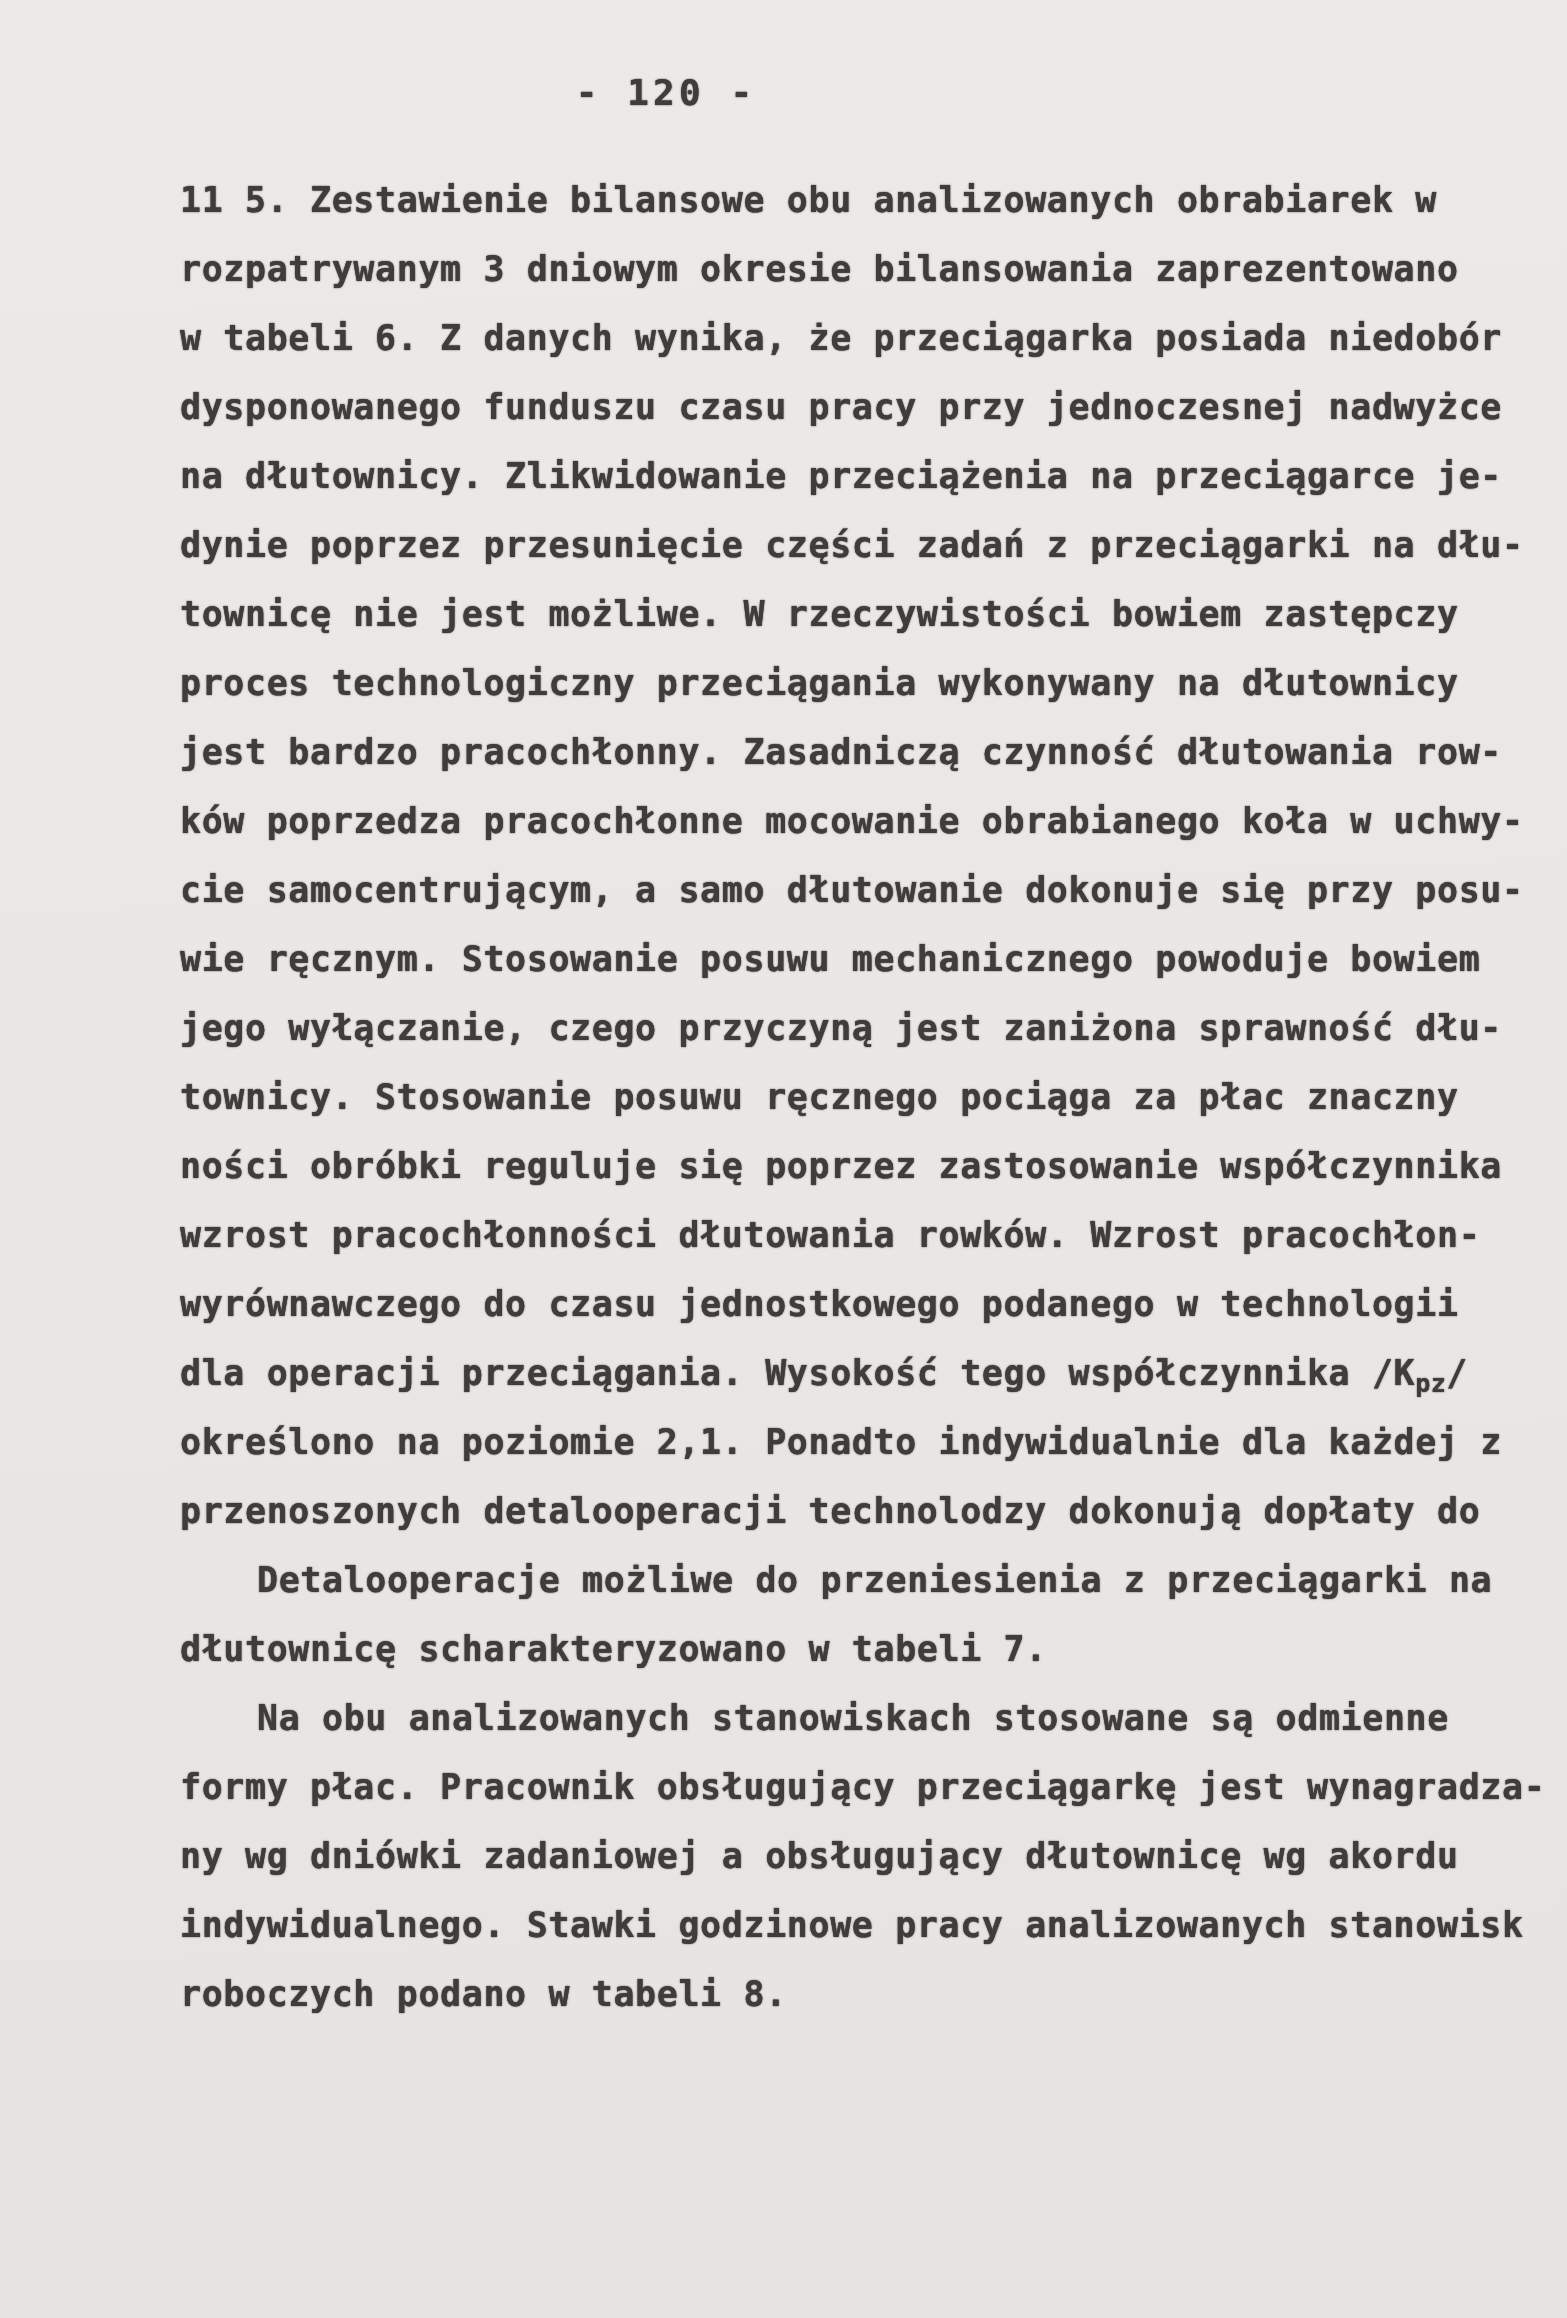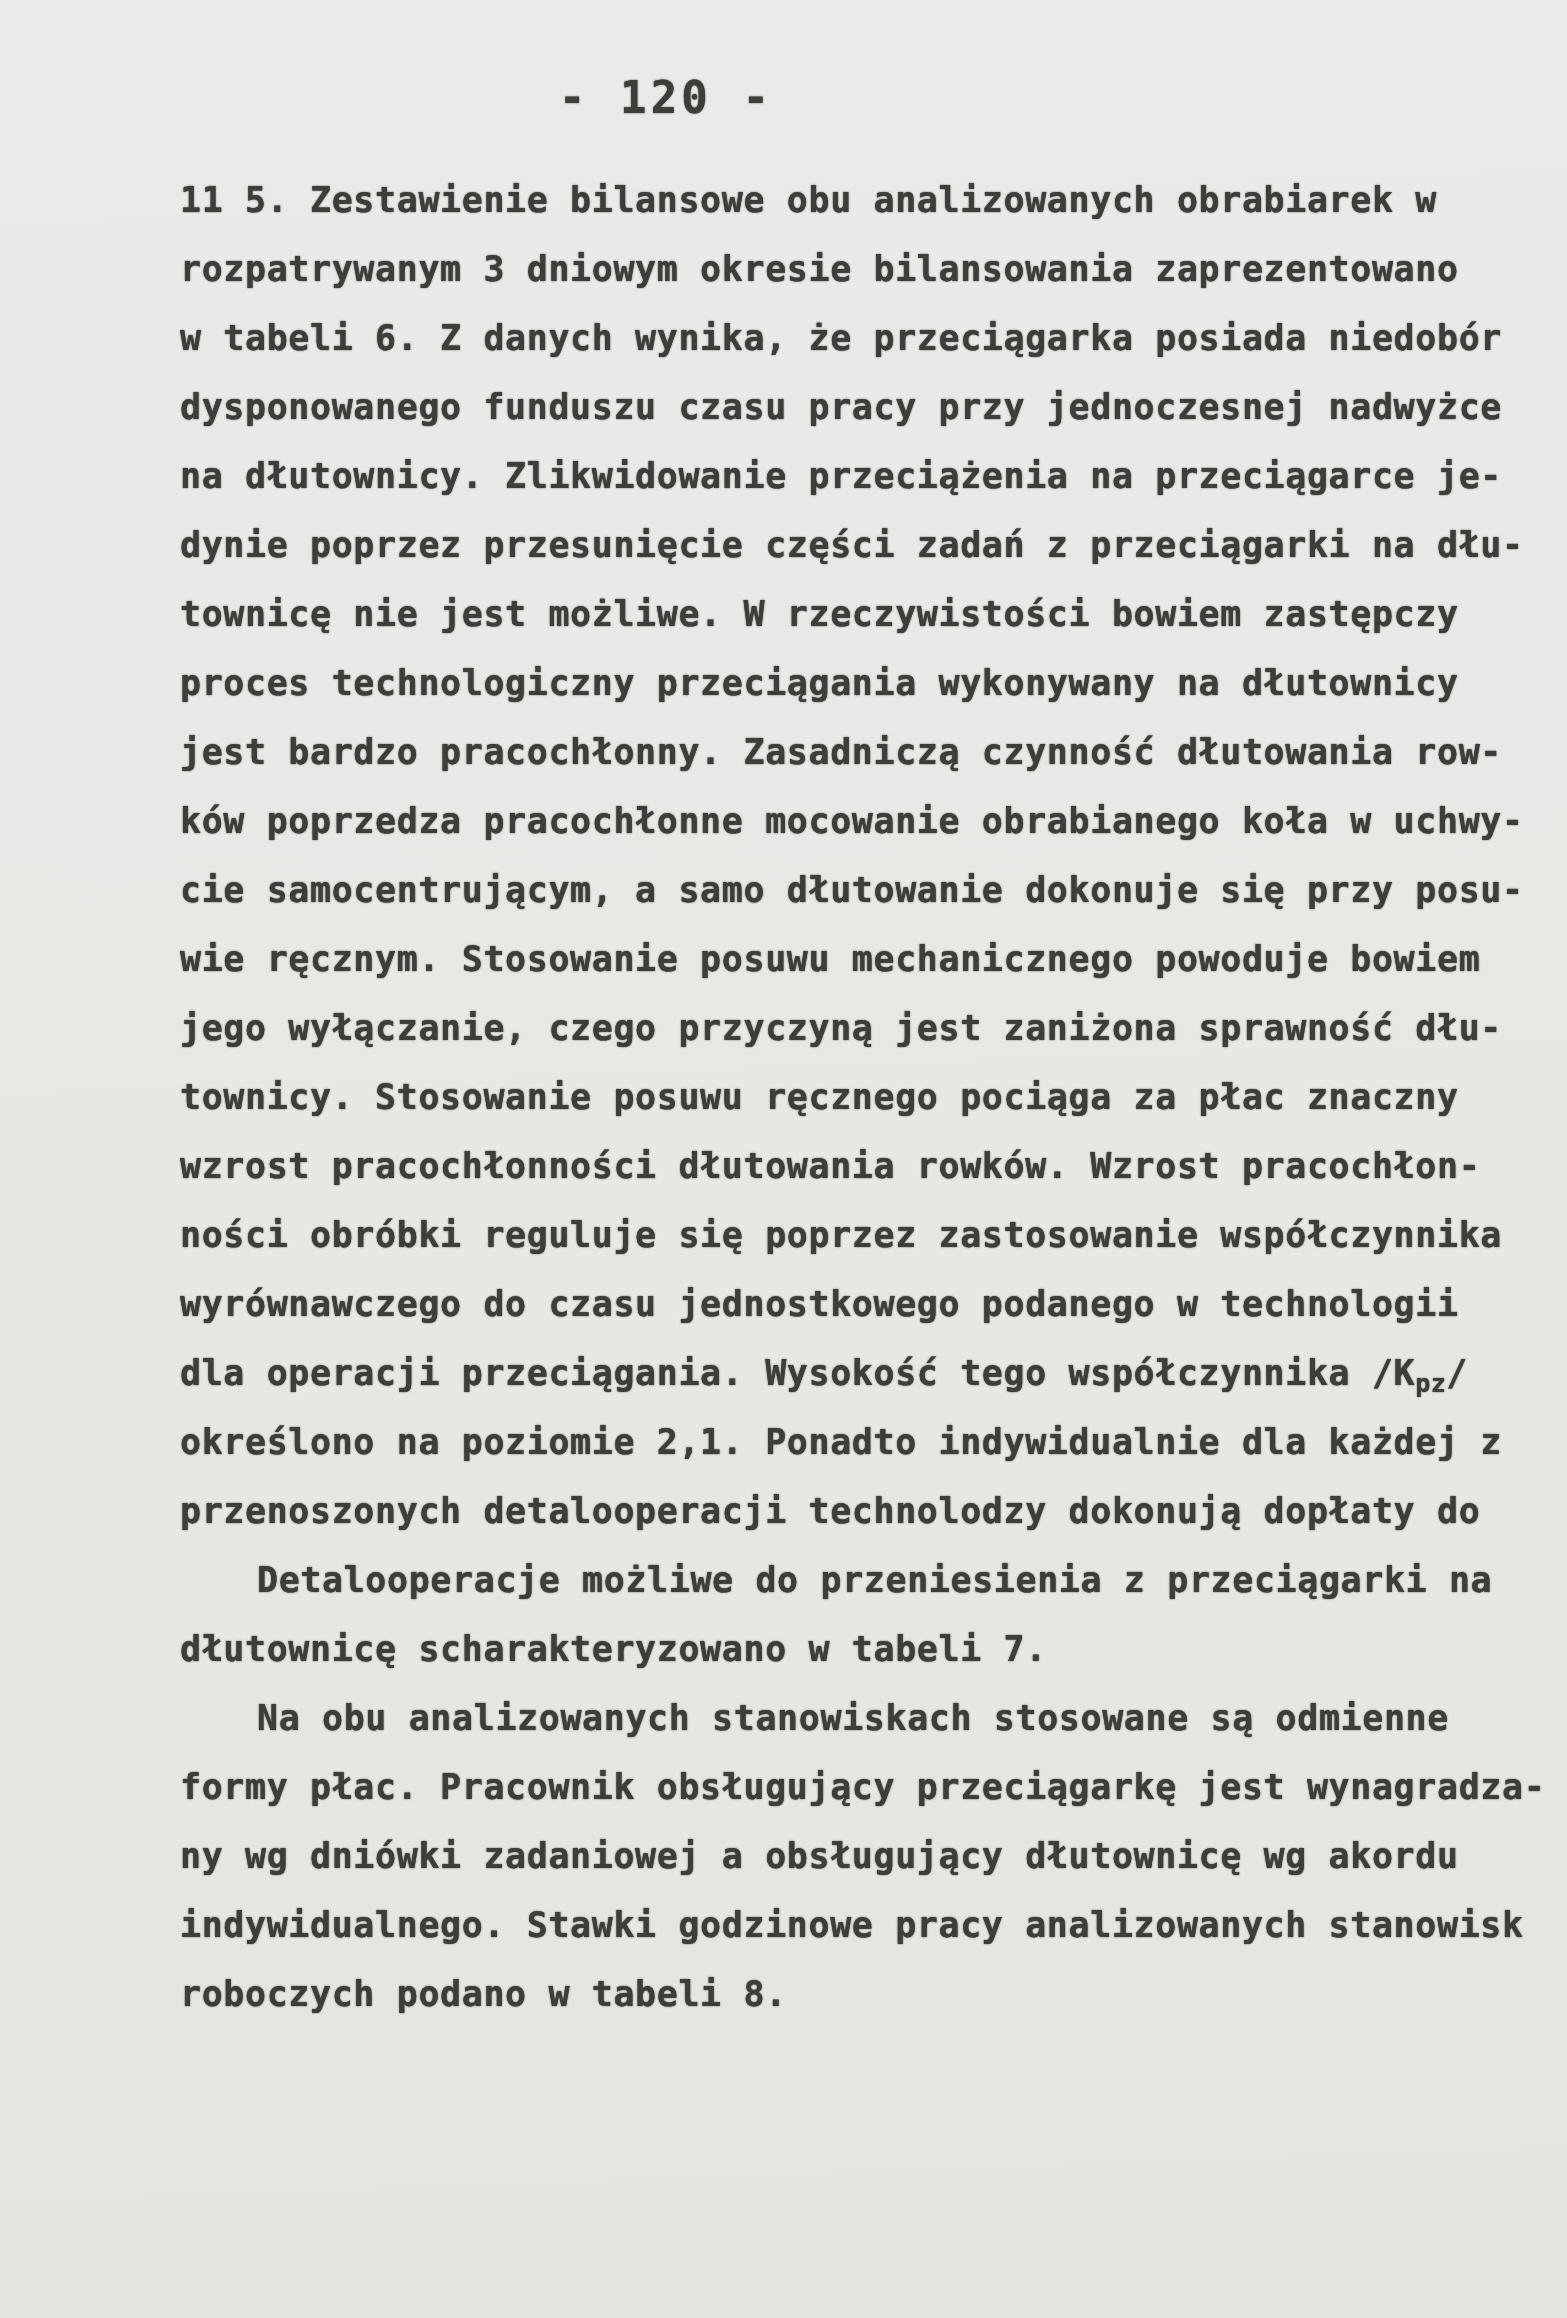--- a/index.html
+++ b/index.html
@@ -17,21 +17,21 @@
   .page {
     position: absolute;
     inset: 0;
   }
   .page-number {
     position: absolute;
     top: 72px;
     left: 0;
     width: 1332px;
     text-align: center;
-    font-size: 44px;
+    font-size: 36px;
     font-weight: 700;
     letter-spacing: 4.1px;
     color: var(--ink, #3f3d3a);
     text-shadow: 0 0 2.1px rgba(55, 53, 50, 0.65), 0 0 0.7px rgba(40, 40, 40, 0.8);
   }
   .text-body {
     position: absolute;
     left: 180px;
     top: 166px;
     right: 62px;
@@ -68,22 +68,22 @@
       <div class="line"><span>na dłutownicy. Zlikwidowanie przeciążenia na przeciągarce je-</span></div>
       <div class="line"><span>dynie poprzez przesunięcie części zadań z przeciągarki na dłu-</span></div>
       <div class="line"><span>townicę nie jest możliwe. W rzeczywistości bowiem zastępczy</span></div>
       <div class="line"><span>proces technologiczny przeciągania wykonywany na dłutownicy</span></div>
       <div class="line"><span>jest bardzo pracochłonny. Zasadniczą czynność dłutowania row-</span></div>
       <div class="line"><span>ków poprzedza pracochłonne mocowanie obrabianego koła w uchwy-</span></div>
       <div class="line"><span>cie samocentrującym, a samo dłutowanie dokonuje się przy posu-</span></div>
       <div class="line"><span>wie ręcznym. Stosowanie posuwu mechanicznego powoduje bowiem</span></div>
       <div class="line"><span>jego wyłączanie, czego przyczyną jest zaniżona sprawność dłu-</span></div>
       <div class="line"><span>townicy. Stosowanie posuwu ręcznego pociąga za płac znaczny</span></div>
+      <div class="line"><span>ności obróbki reguluje się poprzez zastosowanie współczynnika</span></div>
       <div class="line"><span>wzrost pracochłonności dłutowania rowków. Wzrost pracochłon-</span></div>
-      <div class="line"><span>ności obróbki reguluje się poprzez zastosowanie współczynnika</span></div>
       <div class="line"><span>wyrównawczego do czasu jednostkowego podanego w technologii</span></div>
       <div class="line"><span>dla operacji przeciągania. Wysokość tego współczynnika /K</span><span class="sub">pz</span><span>/</span></div>
       <div class="line"><span>określono na poziomie 2,1. Ponadto indywidualnie dla każdej z</span></div>
       <div class="line"><span>przenoszonych detalooperacji technolodzy dokonują dopłaty do</span></div>
       <div class="line indent"><span>Detalooperacje możliwe do przeniesienia z przeciągarki na</span></div>
       <div class="line"><span>dłutownicę scharakteryzowano w tabeli 7.</span></div>
       <div class="line indent"><span>Na obu analizowanych stanowiskach stosowane są odmienne</span></div>
       <div class="line"><span>formy płac. Pracownik obsługujący przeciągarkę jest wynagradza-</span></div>
       <div class="line"><span>ny wg dniówki zadaniowej a obsługujący dłutownicę wg akordu</span></div>
       <div class="line"><span>indywidualnego. Stawki godzinowe pracy analizowanych stanowisk</span></div>

